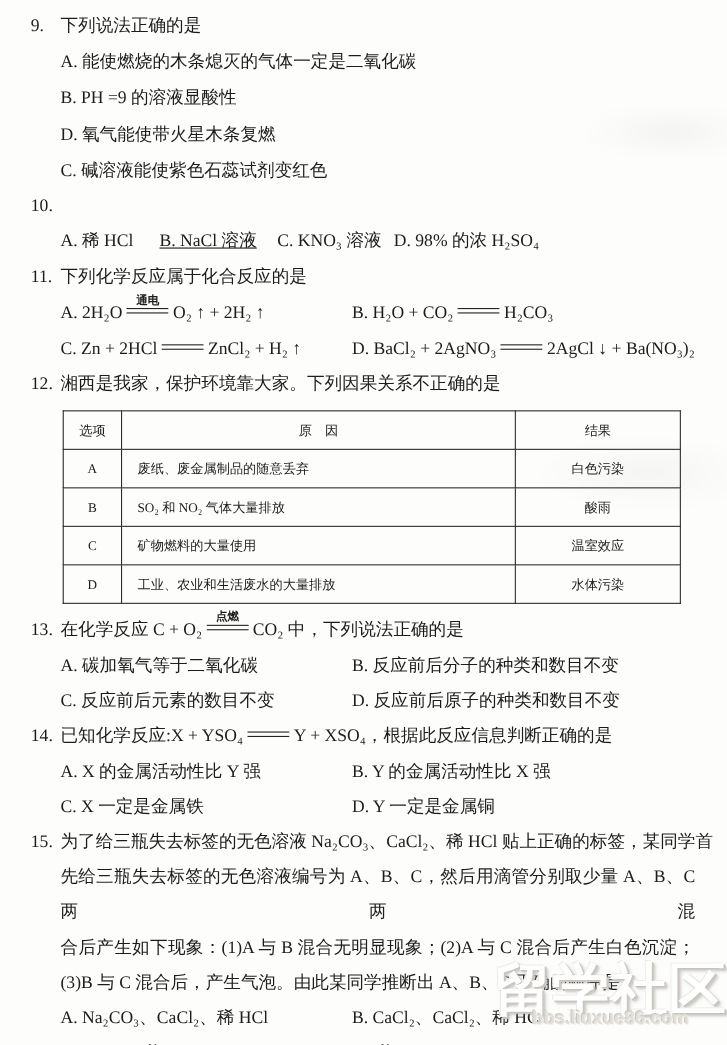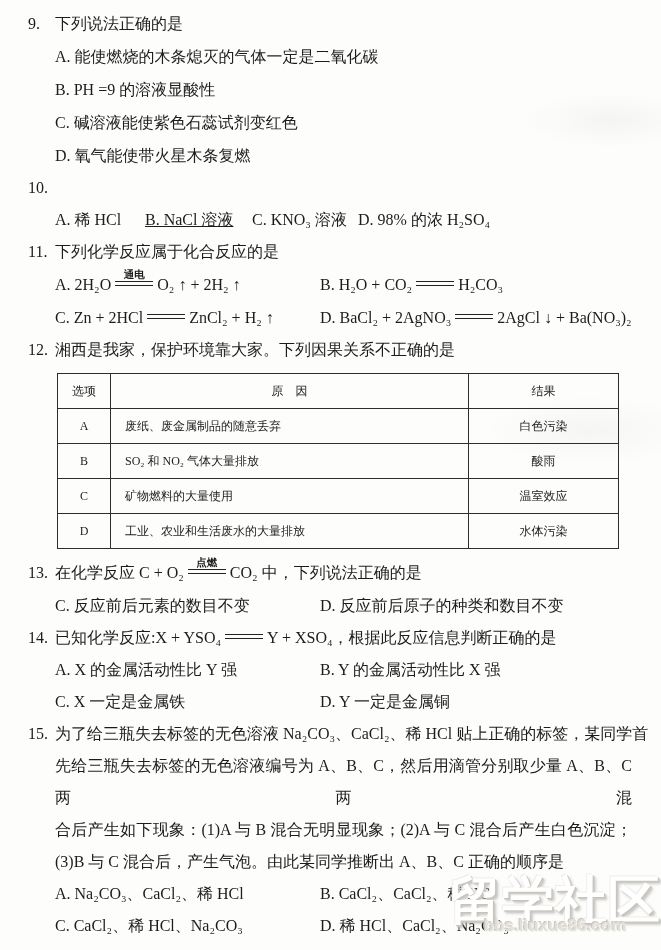--- a/index.html
+++ b/index.html
@@ -100,22 +100,22 @@
 
 <div class="page">
 
   <div class="q opts-col">
     <div class="qhead">
       <span class="qnum">9.</span>
       <span class="qstem">下列说法正确的是</span>
     </div>
     <div class="opt">A. 能使燃烧的木条熄灭的气体一定是二氧化碳</div>
     <div class="opt">B. PH =9 的溶液显酸性</div>
+    <div class="opt">D. 氧气能使带火星木条复燃</div>
     <div class="opt">C. 碱溶液能使紫色石蕊试剂变红色</div>
-    <div class="opt">D. 氧气能使带火星木条复燃</div>
   </div>
 
   <div class="q">
     <div class="qhead">
       <span class="qnum">10.</span>
     </div>
     <div class="opt-row-4">
       <span class="o1">A. 稀 HCl</span>
       <span class="o2">B. NaCl 溶液</span>
       <span class="o3">C. KNO₃ 溶液</span>
@@ -188,20 +188,24 @@
   </div>
 
   <div class="q">
     <div class="qhead tall">
       <span class="qnum">13.</span>
       <span class="qstem">
         <span>在化学反应 C + O₂</span><span class="ceq"><span class="ceq-cond">点燃</span><span class="ceq-bar"></span></span><span>CO₂ 中，下列说法正确的是</span>
       </span>
     </div>
     <div class="opt-row">
+      <span class="left">A. 碳加氧气等于二氧化碳</span>
+      <span>B. 反应前后分子的种类和数目不变</span>
+    </div>
+    <div class="opt-row">
       <span class="left">C. 反应前后元素的数目不变</span>
       <span>D. 反应前后原子的种类和数目不变</span>
     </div>
   </div>
 
   <div class="q">
     <div class="qhead">
       <span class="qnum">14.</span>
       <span class="qstem">
         <span>已知化学反应:X + YSO₄</span><span class="ceq"><span class="ceq-bar"></span></span><span>Y + XSO₄，根据此反应信息判断正确的是</span>

